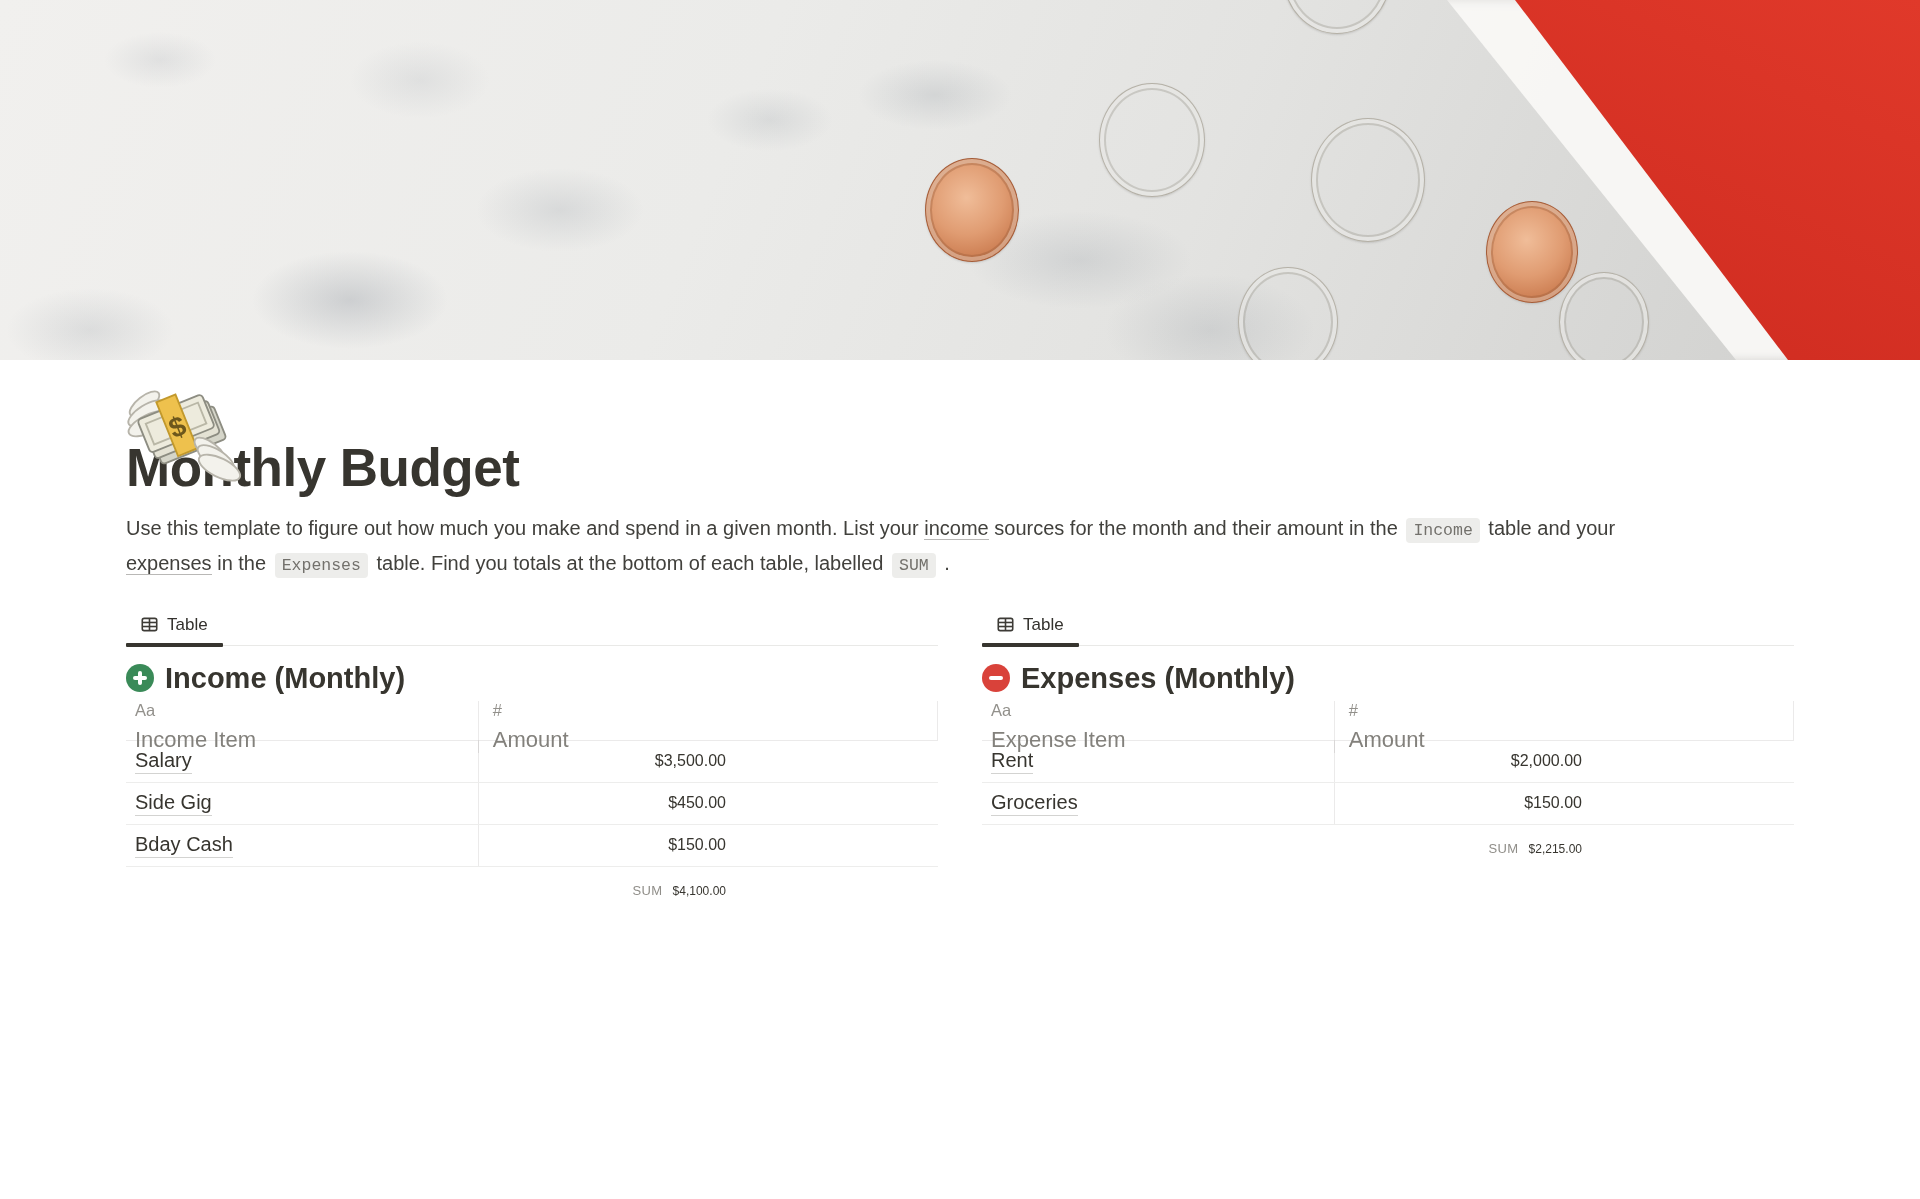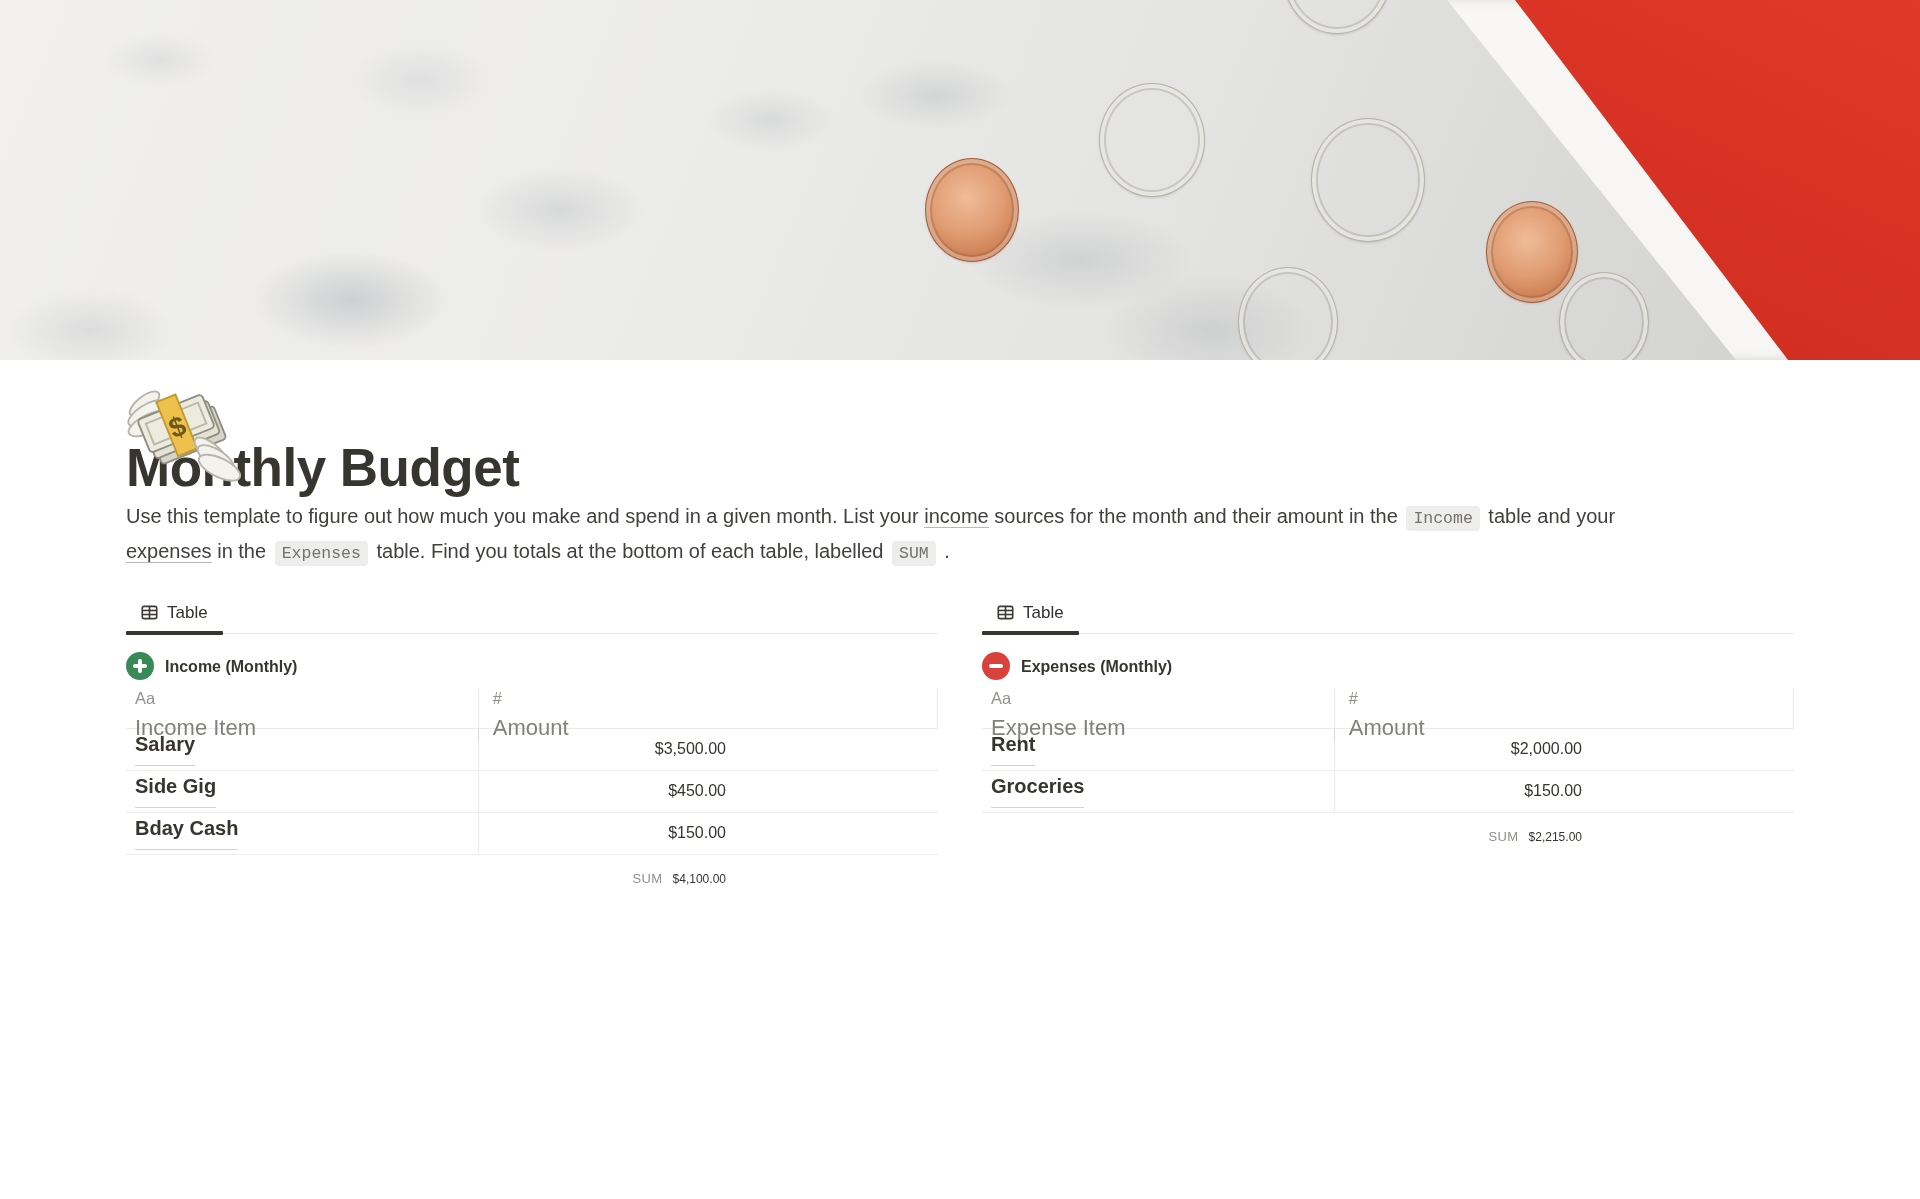--- a/index.html
+++ b/index.html
@@ -30,52 +30,52 @@
   .red-object { position:absolute; inset:0;
     background:linear-gradient(205deg,#e0392a 0%,#cd2a1f 45%,#c02318 80%,#b01f15 100%);
     clip-path:polygon(1515px 0, 1920px 0, 1920px 360px, 1788px 360px); }
   .red-sheen { position:absolute; inset:0; background:rgba(250,249,246,.92);
     clip-path:polygon(1447px 0, 1529px 0, 1802px 360px, 1736px 360px); filter:blur(5px); }
 
   
   .content { position:relative; width:1920px; padding:0 126px; }
   .page-icon { position:absolute; top:-64px; left:122px; width:120px; height:120px; cursor:pointer; }
   .page-title { margin-top:76px; font-size:53px; line-height:1.2; font-weight:700; letter-spacing:-.5px; color:#37352f; }
-  .page-desc { font-size:20px; line-height:32px; color:#41403c; max-width:1668px; }
+  .page-desc { margin-top:12px; font-size:20px; line-height:32px; color:#41403c; max-width:1668px; }
   .seg-link { border-bottom:1.5px solid rgba(55,53,47,.35); cursor:pointer; }
   .seg-code { font-family:"Liberation Mono","DejaVu Sans Mono",monospace; font-size:16.5px;
     color:#73716c; background:rgba(135,131,120,.15); border-radius:4px; padding:3px 7px; margin:0 3px; }
 
   
   .columns { display:grid; grid-template-columns:1fr 1fr; gap:44px; margin-top:26px; }
   .tabs { position:relative; display:flex; border-bottom:1px solid #e9e9e7; }
   .tab { position:relative; display:inline-flex; align-items:center; gap:9px; padding:7px 15px 10px; cursor:pointer; }
   .tab::after { content:""; position:absolute; left:0; right:0; bottom:-2px; height:3.5px; background:#37352f; border-radius:1px; }
   .tab-label { font-size:17px; font-weight:500; color:#34322e; }
   .tab-icon { width:17px; height:17px; }
   .tab-icon svg { display:block; }
 
   .card-heading { display:flex; align-items:center; gap:11px; margin-top:16px; cursor:pointer; }
   .h-icon { position:relative; width:28px; height:28px; border-radius:50%; flex:0 0 auto; }
   .h-icon .bar-h, .h-icon .bar-v { position:absolute; background:#fff; border-radius:2px; }
   .h-icon .bar-h { left:7px; right:7px; top:12.2px; height:3.6px; }
   .h-icon .bar-v { top:7px; bottom:7px; left:12.2px; width:3.6px; }
-  .heading-text { font-size:16px; font-weight:700; line-height:33px; color:#37352f; }
+  .heading-text { font-size:29px; font-weight:700; line-height:33px; color:#37352f; }
 
   .db-table { margin-top:6px; }
   .t-row { display:grid; grid-template-columns:43.5% 31.5% 25%; align-items:center; }
   .t-header { height:40px; border-bottom:1px solid rgba(55,53,47,.1); border-right:1px solid rgba(55,53,47,.1); }
   .t-header .cell { display:flex; align-items:flex-start; gap:7px; height:100%;flex-direction:column; }
   .cell-h1 { padding-left:9px; border-right:1px solid rgba(55,53,47,.1); }
   .cell-h2 { padding-left:14px; }
   .col-icon { font-size:16.5px; color:#92908b; }
   .col-label { font-size:22px; color:#83817c; cursor:pointer; }
   .t-datarow { height:42px; border-bottom:1px solid rgba(55,53,47,.09); }
   .cell-item { height:100%; display:flex; align-items:center; padding-left:9px; border-right:1px solid rgba(55,53,47,.1); }
-  .item-text { font-size:20px; color:#37352f; border-bottom:1.5px solid rgba(55,53,47,.22); padding-bottom:9px; cursor:pointer;font-weight:bold; }
+  .item-text { font-size:20px; color:#37352f; border-bottom:1.5px solid rgba(55,53,47,.22); padding-bottom:1px; cursor:pointer; }
   .cell-amount { font-size:16px; color:#37352f; text-align:right; padding-right:9px; cursor:text; }
   .t-sumrow { height:48px; }
   .sum-wrap { grid-column:2; display:flex; justify-content:flex-end; align-items:baseline; gap:10px; padding-right:9px; cursor:pointer; }
   .sum-label { font-size:13px; letter-spacing:.4px; color:#908e89; }
   .sum-value { font-size:12px; color:#37352f; }
 </style>
 </head>
 <body>
 
 <div class="cover">

